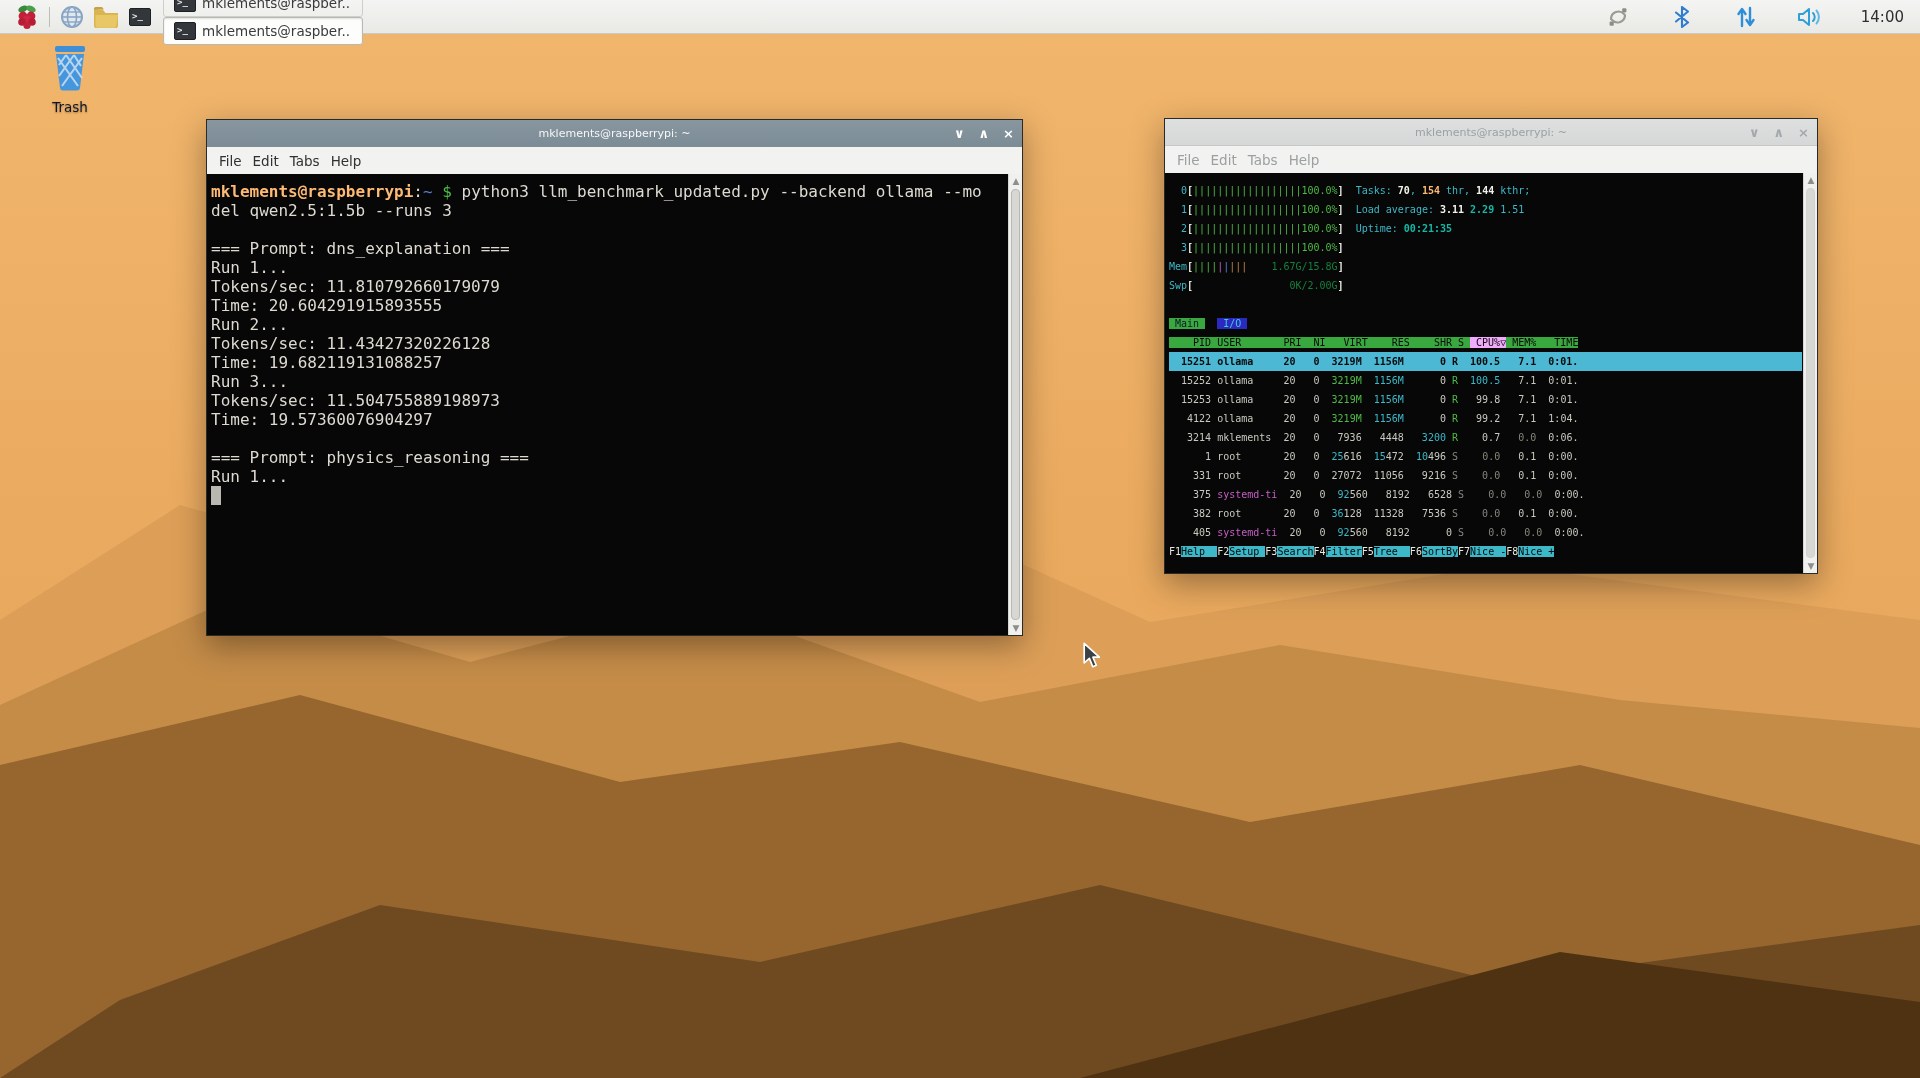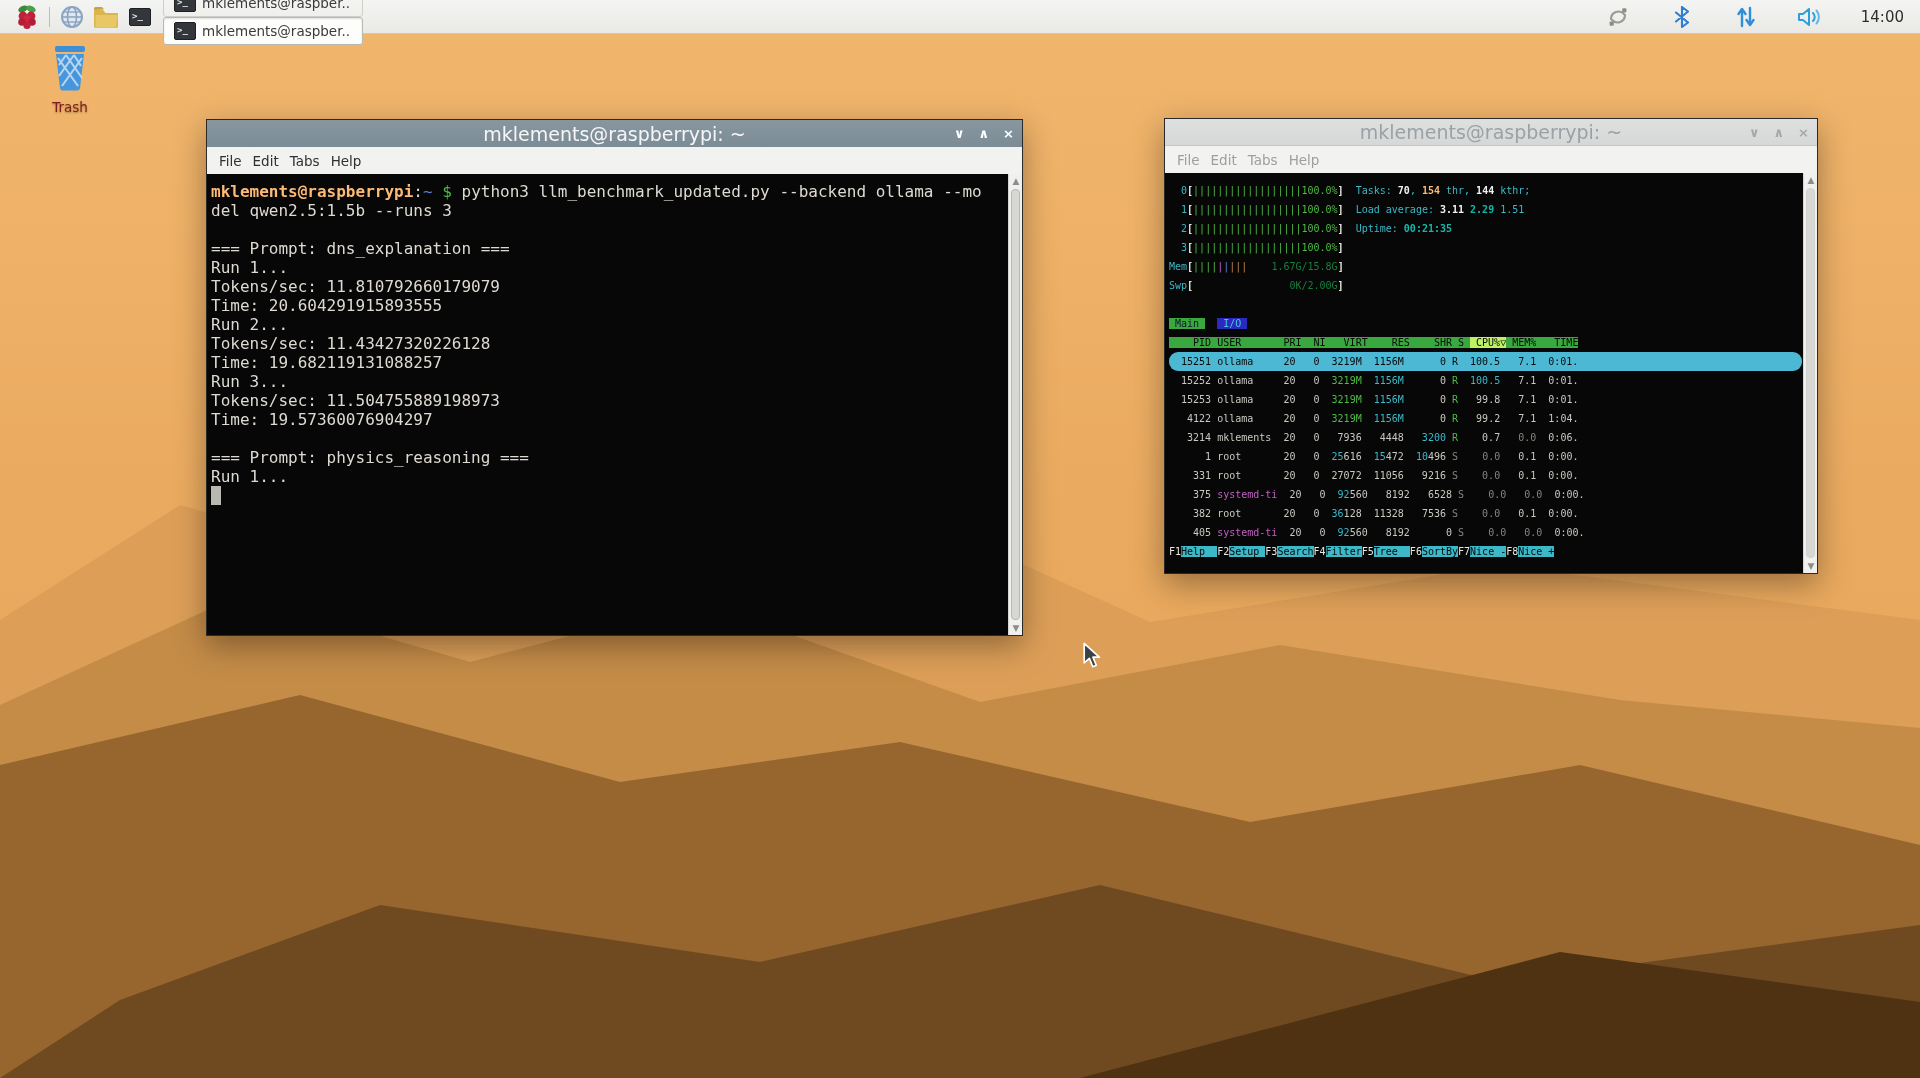--- a/index.html
+++ b/index.html
@@ -18,27 +18,27 @@
   .task-btn.active { background:#fdfdfc; border-color:#b9b9b3; box-shadow:0 1px 2px rgba(0,0,0,.12) inset; }
   .task-btn .lbl { font-size:13.5px; color:#3a3a3a; white-space:nowrap; overflow:hidden; }
   .term-glyph { width:22px; height:18px; background:#33373b; border:1px solid #1e2124; border-radius:2px;
     color:#e8e8e8; font-family:"DejaVu Sans Mono",monospace; font-size:9px; font-weight:bold;
     display:flex; align-items:center; justify-content:flex-start; padding-left:2px; line-height:1; }
   #tray { margin-left:auto; display:flex; align-items:center; gap:30px; padding-right:6px;text-align:right; }
   #clock { font-size:15px; color:#2e2e2e; margin-left:4px; }
 
   
   #trash { position:absolute; left:34px; top:42px; width:72px; text-align:center; }
-  #trash .lbl { color:#7f1d1d; font-size:13.5px; margin-top:3px; text-shadow:0 1px 2px rgba(0,0,0,.35); }
+  #trash .lbl { color:#0f172a; font-size:13.5px; margin-top:3px; text-shadow:0 1px 2px rgba(0,0,0,.35); }
 
   
   .window { position:absolute; border:1px solid rgba(70,70,70,.6); box-shadow:0 10px 30px rgba(0,0,0,.35);
     display:flex; flex-direction:column; background:#000; }
   .titlebar { height:27px; display:flex; align-items:center; position:relative; flex:0 0 27px; }
-  .titlebar .title { position:absolute; left:0; right:0; text-align:center; font-size:19px; }
+  .titlebar .title { position:absolute; left:0; right:0; text-align:center; font-size:11px; }
   .titlebar .btns { position:absolute; right:8px; top:0; height:27px; display:flex; align-items:center; gap:14px; }
   .titlebar .btns span { font-size:13px; font-weight:bold; line-height:1; cursor:default; }
   .win-active .titlebar { background:linear-gradient(#87969f,#7c8c96); }
   .win-active .titlebar .title { color:#f6f6f6; }
   .win-active .titlebar .btns span { color:#fff; }
   .win-inactive .titlebar { background:linear-gradient(#dedfdf,#d6d8d8); border-bottom:1px solid #c6c8c8; }
   .win-inactive .titlebar .title { color:#9aa2a6; }
   .win-inactive .titlebar .btns span { color:#a2a8ab; }
   .menubar { height:27px; background:#f2f2f0; display:flex; align-items:center; gap:11px; padding:0 12px; flex:0 0 27px; }
   .menubar .menu-item { font-size:13.5px; }
@@ -66,27 +66,27 @@
   .c-grnb { color:#fdba74; font-weight:bold; }
   .c-wb   { color:#f2f2ec; font-weight:bold; }
   .c-fgb  { color:#e9e9e1; font-weight:bold; }
   .c-mag  { color:#c45fc4; }
   .c-blu  { color:#5a7fd6; }
   .c-org  { color:#c08448; }
   .c-dim  { color:#85857d; }
   .c-gry  { color:#15803d; }
   .c-cur  { background:#b9b9b1; }
   .c-hdr    { background:#39a83f; color:#0a0a0a; }
-  .c-hdrsel { background:#bef264; color:#0a0a0a; }
+  .c-hdrsel { background:#f0abfc; color:#0a0a0a; }
   .c-tabm   { background:#39a83f; color:#0f172a; }
   .c-tabio  { background:#2a2ac0; color:#45c8d8; }
   .c-fk     { color:#e9e9e1; }
   .c-fkl    { background:#3cb8c8; color:#0a0a0a; }
   .line.sel { background:#4db8d4; }
-  .line.sel span, .line.sel { color:#0a0a0a !important; font-weight:normal;border-radius:9px; }
+  .line.sel span, .line.sel { color:#0a0a0a !important; font-weight:bold; }
 
   #mouse-cursor { position:absolute; left:1082px; top:642px; z-index:99; }
 </style>
 </head>
 <body>
 
 <div id="desktop">
 
   <svg id="wallpaper" viewBox="0 0 1920 1078" preserveAspectRatio="none">
     <defs>

